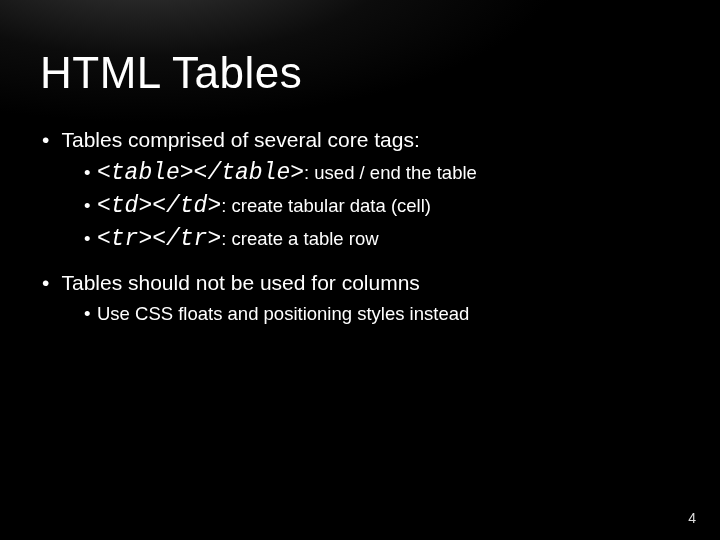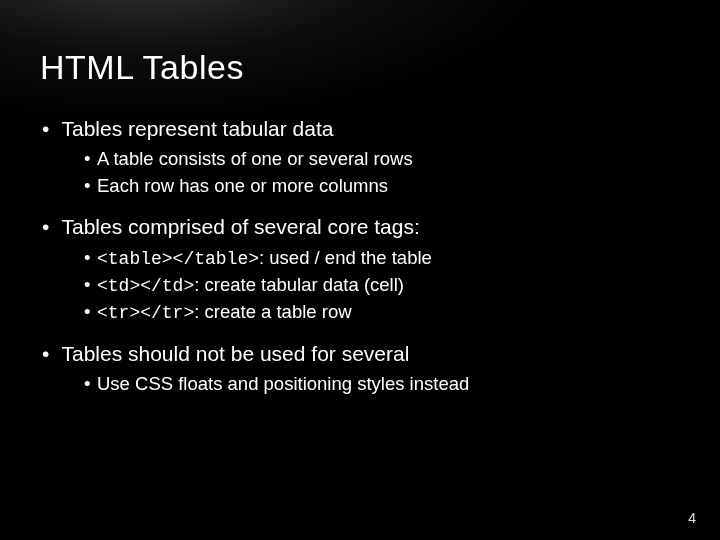--- a/index.html
+++ b/index.html
@@ -17,21 +17,21 @@
   .slide {
     position: relative;
     width: 720px;
     height: 540px;
     box-sizing: border-box;
     padding: 48px 40px 30px 40px;
     background: radial-gradient(ellipse 560px 220px at 20% -8%, rgba(70,70,70,0.85) 0%, rgba(20,20,20,0.6) 45%, #000 75%);
   }
   h1.title {
     margin: 0 0 28px 0;
-    font-size: 34px;
+    font-size: 44px;
     font-weight: 300;
     letter-spacing: 0.5px;
   }
   ul.top {
     list-style: none;
     margin: 0;
     padding: 0 0 0 4px;
     font-size: 21px;
     line-height: 1.35;
   }
@@ -53,54 +53,48 @@
   ul.sub > li {
     margin: 2px 0;
   }
   ul.sub > li::before {
     content: "•";
     display: inline-block;
     width: 13px;
   }
   .code {
     font-family: Consolas, "Courier New", monospace;
-    font-size: 18px;
+    font-size: 23px;
+    font-style: italic;
   }
   .pagenum {
     position: absolute;
     right: 24px;
     bottom: 14px;
     font-size: 14px;
     color: #ddd;
   }
 </style>
 </head>
 <body>
 
 <div class="slide">
   <h1 class="title">HTML Tables</h1>
 
   <ul class="top">
     <li>
-      <span>Tables represent tabular data</span>
-      <ul class="sub">
-        <li><span>A table consists of one or several rows</span></li>
-        <li><span>Each row has one or more columns</span></li>
-      </ul>
-    </li>
-    <li>
       <span>Tables comprised of several core tags:</span>
       <ul class="sub">
         <li><span class="code">&lt;table&gt;&lt;/table&gt;</span><span>: used / end the table</span></li>
         <li><span class="code">&lt;td&gt;&lt;/td&gt;</span><span>: create tabular data (cell)</span></li>
         <li><span class="code">&lt;tr&gt;&lt;/tr&gt;</span><span>: create a table row</span></li>
       </ul>
     </li>
     <li>
-      <span>Tables should not be used for several</span>
+      <span>Tables should not be used for columns</span>
       <ul class="sub">
         <li><span>Use CSS floats and positioning styles instead</span></li>
       </ul>
     </li>
   </ul>
 
   <div class="pagenum">4</div>
 </div>
 
 </body></html>

